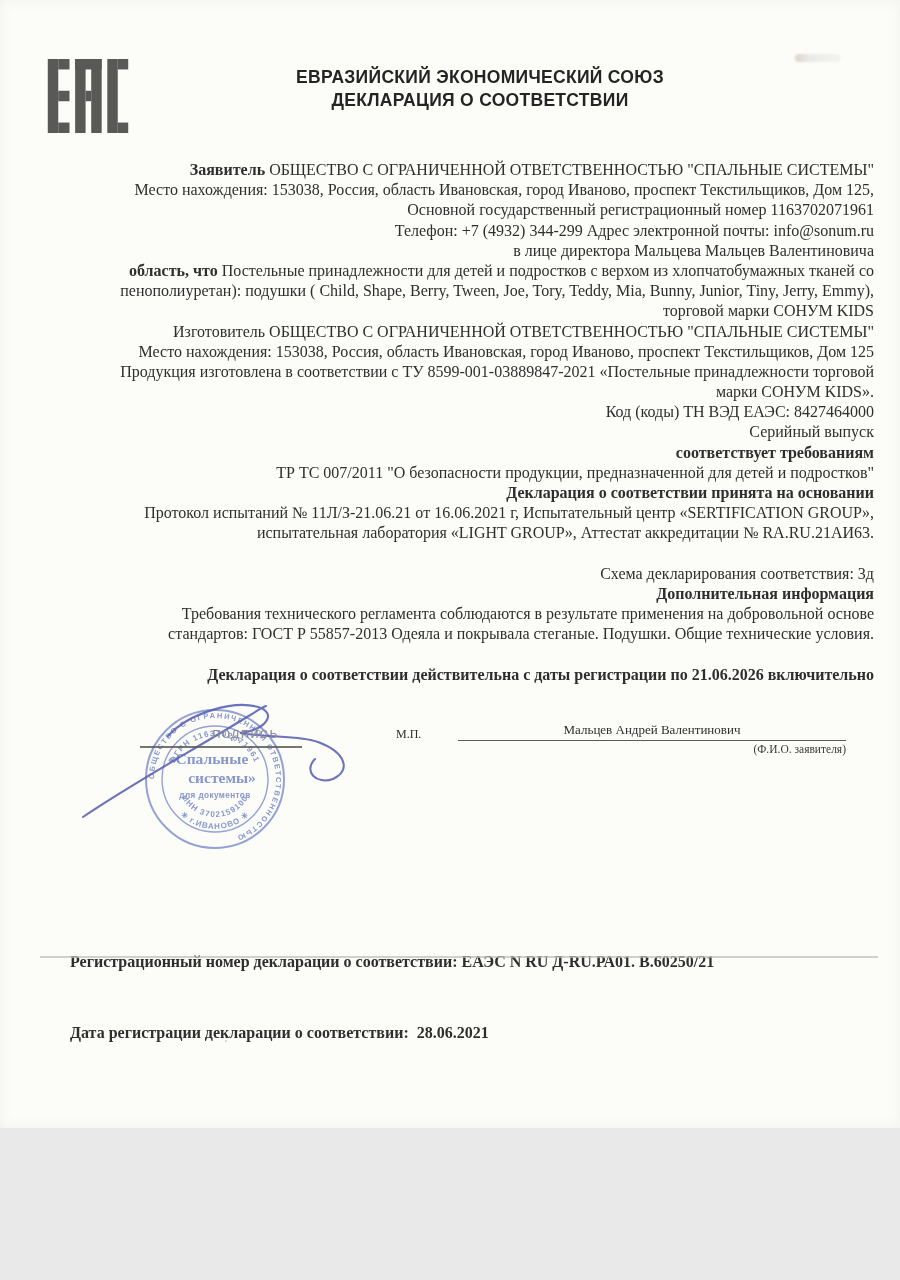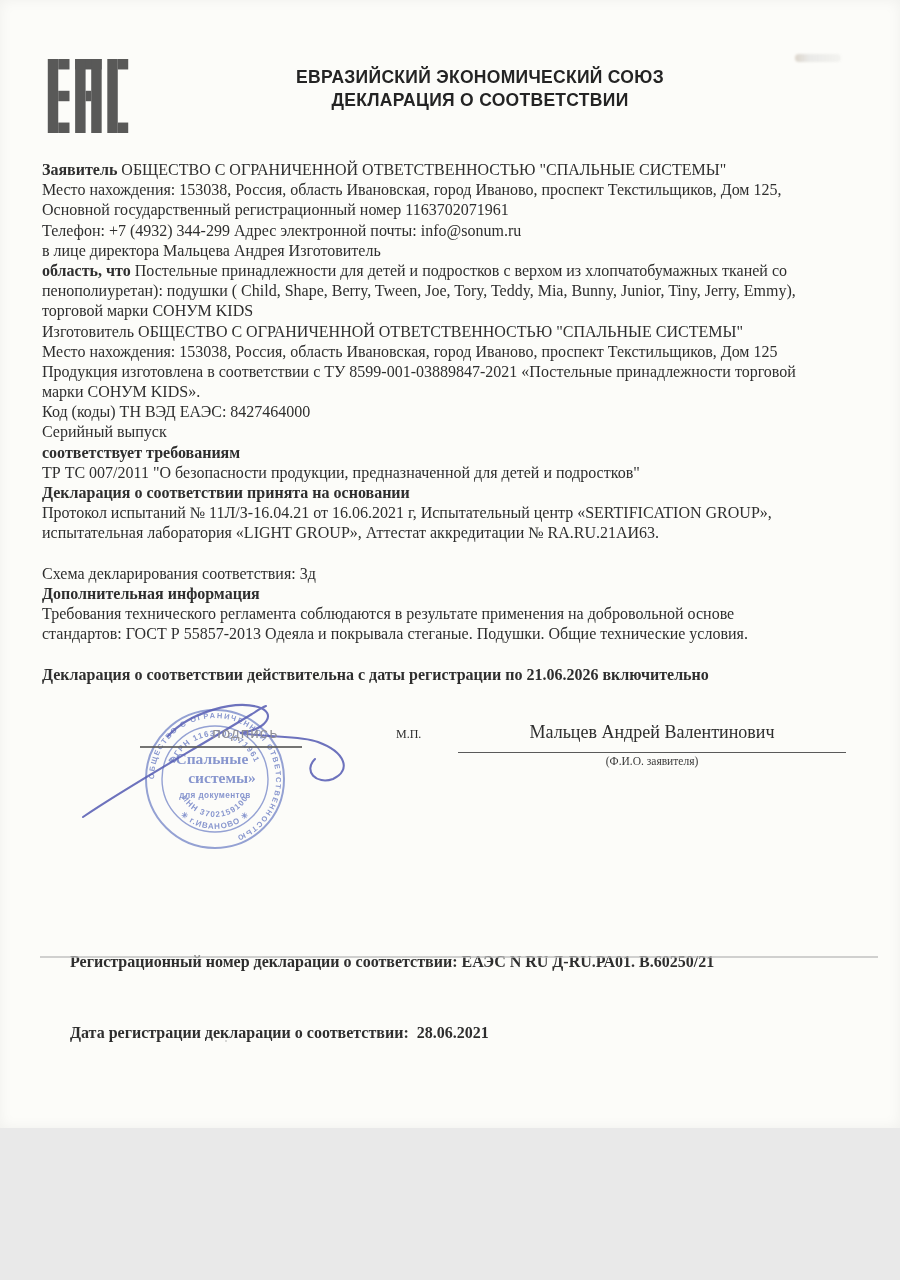--- a/index.html
+++ b/index.html
@@ -12,35 +12,35 @@
   }
   
   .eac{position:absolute;left:46px;top:59px;width:84px;height:74px;opacity:.85;}
   
   .titles{
     position:absolute;left:150px;top:66px;width:660px;text-align:center;
     font-family:"Liberation Sans",sans-serif;font-weight:bold;
     font-size:17.5px;line-height:23px;letter-spacing:.3px;color:#242424;
   }
   
-  .body-block{position:absolute;left:42px;top:160px;width:832px;font-size:16px;}
+  .body-block{position:absolute;left:42px;top:160px;width:832px;font-size:16px;text-align:right;}
   .bline{height:20.2px;line-height:20.2px;white-space:pre;overflow:visible;}
   .bline .b{font-weight:bold;}
   
   .stamp{position:absolute;left:142px;top:706px;width:146px;height:146px;opacity:.82;}
   .stamp-name{font-family:"Liberation Serif",serif;font-weight:bold;}
   
   .sig{position:absolute;left:60px;top:695px;width:420px;height:170px;}
   .sig-line{position:absolute;left:140px;top:746px;width:162px;height:1.5px;background:#5c5c5c;opacity:.85;}
   .sig-caption{position:absolute;left:212px;top:726px;font-family:Liberation Mono, monospace;
     font-size:15px;color:#8d8d96;letter-spacing:.5px;}
   .mp{position:absolute;left:396px;top:727px;font-size:12px;}
   .name-block{position:absolute;left:458px;top:722px;width:388px;text-align:center;}
-  .name-line{font-size:18px;border-bottom:1px solid #5a5a5a;padding-bottom:9px;}
-  .name-caption{font-size:11.5px;padding-top:2px;color:#3a3a3a;}
+  .name-line{font-size:13px;border-bottom:1px solid #5a5a5a;padding-bottom:2px;}
+  .name-caption{font-size:11.5px;padding-top:2px;color:#3a3a3a;text-align:right;}
   
   .footer-block{position:absolute;left:42px;top:903px;font-weight:bold;font-size:16px;line-height:23.5px;white-space:pre;margin-left:28px;}
   .bottom-rule{position:absolute;left:40px;top:956px;width:838px;height:2px;background:#bdbdbd;opacity:.7;}
   
   .speck{position:absolute;border-radius:50%;}
   .smudge{position:absolute;left:795px;top:54px;width:46px;height:8px;
     background:linear-gradient(90deg,rgba(160,140,120,.35),rgba(150,150,150,.18) 30%,rgba(170,170,170,.10));
     border-radius:4px;filter:blur(1px);}
 </style>
 </head>
@@ -70,34 +70,34 @@
   <div class="titles">
     <div>ЕВРАЗИЙСКИЙ ЭКОНОМИЧЕСКИЙ СОЮЗ</div>
     <div>ДЕКЛАРАЦИЯ О СООТВЕТСТВИИ</div>
   </div>
 
   <div class="body-block">
       <div class="bline"><span class="b">Заявитель</span><span> ОБЩЕСТВО С ОГРАНИЧЕННОЙ ОТВЕТСТВЕННОСТЬЮ "СПАЛЬНЫЕ СИСТЕМЫ"</span></div>
       <div class="bline"><span>Место нахождения: 153038, Россия, область Ивановская, город Иваново, проспект Текстильщиков, Дом 125,</span></div>
       <div class="bline"><span>Основной государственный регистрационный номер 1163702071961</span></div>
       <div class="bline"><span>Телефон: +7 (4932) 344-299 Адрес электронной почты: info@sonum.ru</span></div>
-      <div class="bline"><span>в лице директора Мальцева Андрея Изготовитель</span></div>
+      <div class="bline"><span>в лице директора Мальцева Мальцев Валентиновича</span></div>
       <div class="bline"><span class="b">область, что</span><span> Постельные принадлежности для детей и подростков с верхом из хлопчатобумажных тканей со</span></div>
       <div class="bline"><span>пенополиуретан): подушки ( Child, Shape, Berry, Tween, Joe, Tory, Teddy, Mia, Bunny, Junior, Tiny, Jerry, Emmy),</span></div>
       <div class="bline"><span>торговой марки СОНУМ KIDS</span></div>
       <div class="bline"><span>Изготовитель ОБЩЕСТВО С ОГРАНИЧЕННОЙ ОТВЕТСТВЕННОСТЬЮ "СПАЛЬНЫЕ СИСТЕМЫ"</span></div>
       <div class="bline"><span>Место нахождения: 153038, Россия, область Ивановская, город Иваново, проспект Текстильщиков, Дом 125</span></div>
       <div class="bline"><span>Продукция изготовлена в соответствии с ТУ 8599-001-03889847-2021 «Постельные принадлежности торговой</span></div>
       <div class="bline"><span>марки СОНУМ KIDS».</span></div>
       <div class="bline"><span>Код (коды) ТН ВЭД ЕАЭС: 8427464000</span></div>
       <div class="bline"><span>Серийный выпуск</span></div>
       <div class="bline"><span class="b">соответствует требованиям</span></div>
       <div class="bline"><span>ТР ТС 007/2011 "О безопасности продукции, предназначенной для детей и подростков"</span></div>
       <div class="bline"><span class="b">Декларация о соответствии принята на основании</span></div>
-      <div class="bline"><span>Протокол испытаний № 11Л/З-16.04.21 от 16.06.2021 г, Испытательный центр «SERTIFICATION GROUP»,</span></div>
+      <div class="bline"><span>Протокол испытаний № 11Л/З-21.06.21 от 16.06.2021 г, Испытательный центр «SERTIFICATION GROUP»,</span></div>
       <div class="bline"><span>испытательная лаборатория «LIGHT GROUP», Аттестат аккредитации № RA.RU.21АИ63.</span></div>
       <div class="bline">&nbsp;</div>
       <div class="bline"><span>Схема декларирования соответствия: 3д</span></div>
       <div class="bline"><span class="b">Дополнительная информация</span></div>
       <div class="bline"><span>Требования технического регламента соблюдаются в результате применения на добровольной основе</span></div>
       <div class="bline"><span>стандартов: ГОСТ Р 55857-2013 Одеяла и покрывала стеганые. Подушки. Общие технические условия.</span></div>
       <div class="bline">&nbsp;</div>
       <div class="bline"><span class="b">Декларация о соответствии действительна с даты регистрации по 21.06.2026 включительно</span></div>
     </div>
 

